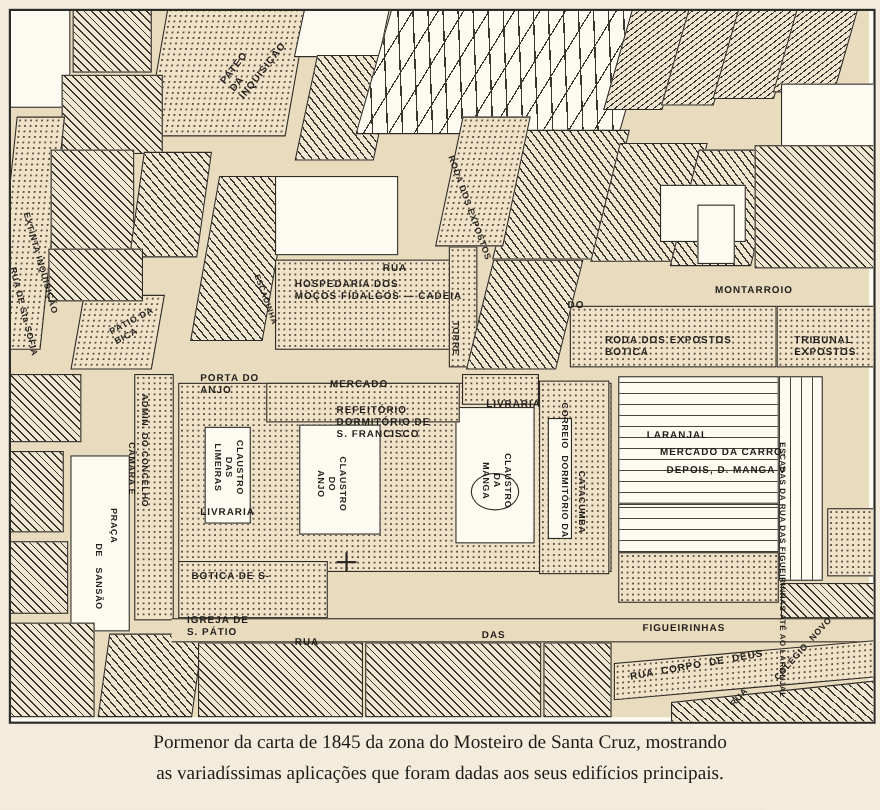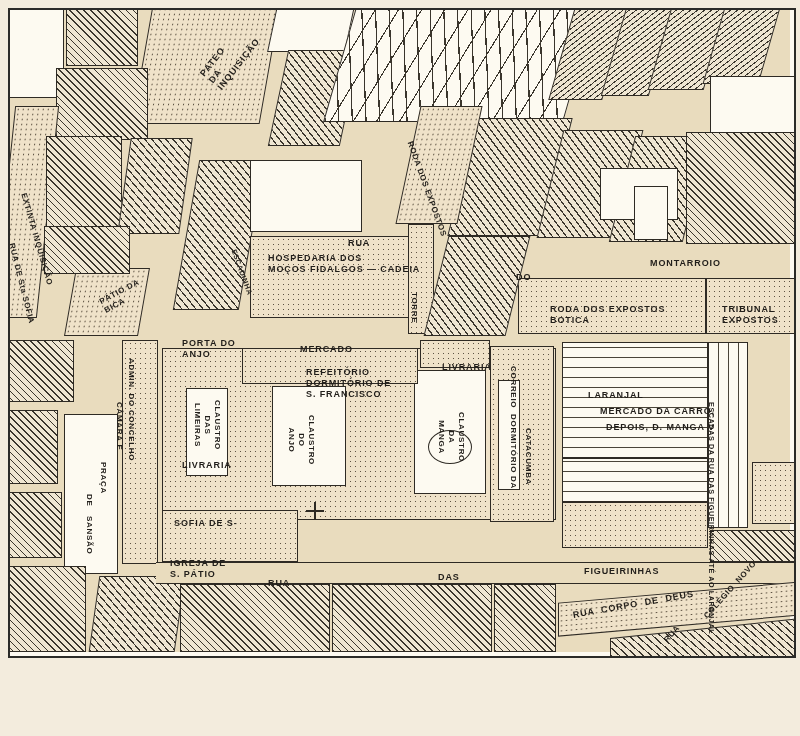--- a/index.html
+++ b/index.html
@@ -192,28 +192,32 @@
         <div class="lbl sm c" style="left:212px;top:390px;transform:rotate(90deg);transform-origin:left top;">CLAUSTRO
 DAS
 LIMEIRAS</div>
         <div class="lbl sm c" style="left:306px;top:405px;transform:rotate(90deg);transform-origin:left top;">CLAUSTRO
 DO
 ANJO</div>
         <div class="lbl sm c" style="left:456px;top:402px;transform:rotate(90deg);transform-origin:left top;">CLAUSTRO
 DA
 MANGA</div>
         <div class="lbl" style="left:172px;top:450px;">LIVRARIA</div>
-        <div class="lbl" style="left:164px;top:508px;">SOFIA DE S-</div>
+        <div class="lbl" style="left:164px;top:508px;">BOTICA DE S-</div>
         <div class="lbl" style="left:160px;top:548px;">IGREJA DE
 S. PÁTIO</div>
         <div class="lbl" style="left:258px;top:568px;">RUA</div>
         <div class="lbl" style="left:428px;top:562px;">DAS</div>
         <div class="lbl" style="left:574px;top:556px;">FIGUEIRINHAS</div>
         <div class="lbl" style="left:562px;top:600px;transform:rotate(-10deg);transform-origin:left top;">RUA  CORPO  DE  DEUS</div>
         <div class="lbl sm" style="left:692px;top:604px;transform:rotate(-48deg);transform-origin:left top;">COLÉGIO  NOVO</div>
         <div class="lbl sm" style="left:652px;top:628px;transform:rotate(-48deg);transform-origin:left top;">RUA</div>
       </div>
 
     </div>
   </div>
 
+  <div id="caption">
+    <div>Pormenor da carta de 1845 da zona do Mosteiro de Santa Cruz, mostrando</div>
+    <div>as variadíssimas aplicações que foram dadas aos seus edifícios principais.</div>
+  </div>
 
 </div>
 
 </body></html>

